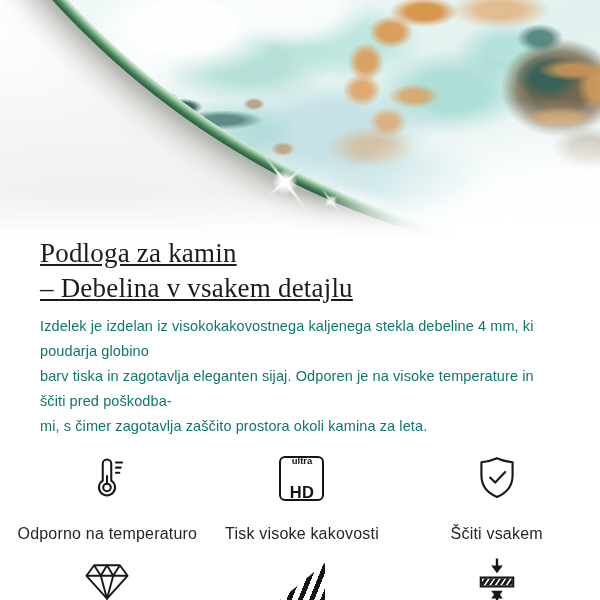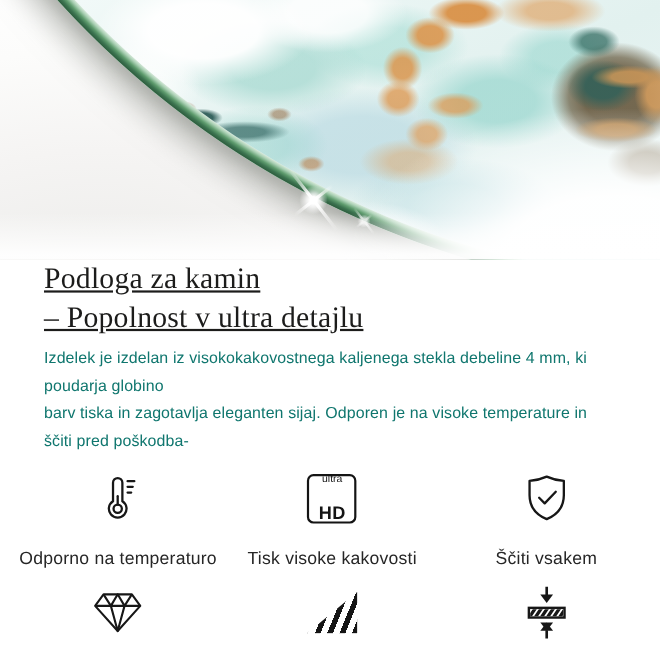--- a/index.html
+++ b/index.html
@@ -79,21 +79,21 @@
   .title span{display:block;}
   .desc{margin:0 40px;color:#0f766e;font-size:14.5px;line-height:25px;letter-spacing:.1px;}
 
   
   .features{margin:14px 6px 0 10px;display:grid;grid-template-columns:repeat(3,1fr);row-gap:16px;}
   .feature{display:flex;flex-direction:column;align-items:center;}
   .icon-wrap{height:50px;display:flex;align-items:center;justify-content:center;}
   .feature-label{margin-top:24px;font-size:16px;line-height:14px;color:#262626;letter-spacing:.2px;text-align:right;}
   .hd-box{width:41px;height:41px;border:2.6px solid #141414;border-radius:6px;display:flex;
           flex-direction:column;align-items:center;justify-content:center;line-height:1;color:#141414;}
-  .hd-top{font-size:9.5px;font-weight:400;}
+  .hd-top{font-size:9.5px;font-weight:700;}
   .hd-main{font-size:16.5px;font-weight:700;margin-top:18px;letter-spacing:.3px;}
   .stripes-icon{width:46px;height:38px;
       background:repeating-linear-gradient(112deg, #151515 0 4.8px, rgba(0,0,0,0) 4.8px 10.4px);
       clip-path:polygon(0 100%, 100% 0, 100% 100%);}
 </style>
 </head>
 <body>
 
 <div class="page">
 
@@ -106,26 +106,27 @@
     <div class="sparkle sparkle--main">
         <i class="core"></i>
       </div>
     <div class="sparkle sparkle--small">
         <i class="core"></i>
       </div>
   </div>
 
   <h1 class="title">
     <span>Podloga za kamin</span>
-    <span>– Popolnost v ultra detajlu</span>
+    <span>– Debelina v vsakem detajlu</span>
   </h1>
 
   <div class="desc">
     <div>Izdelek je izdelan iz visokokakovostnega kaljenega stekla debeline 4 mm, ki poudarja globino</div>
     <div>barv tiska in zagotavlja eleganten sijaj. Odporen je na visoke temperature in ščiti pred poškodba-</div>
+    <div>mi, s čimer zagotavlja zaščito prostora okoli kamina za leta.</div>
   </div>
 
   <div class="features">
 
     <div class="feature">
       <div class="icon-wrap">
         <svg width="34" height="46" viewBox="0 0 36 48" fill="none" stroke="#171717" stroke-width="2.2" stroke-linecap="round">
           <path d="M13.5 9 a4.5 4.5 0 0 1 9 0 V26.8 a8.5 8.5 0 1 1 -9 0 Z"></path>
           <circle cx="18" cy="34" r="4"></circle>
           <path d="M18 30 V22"></path>

